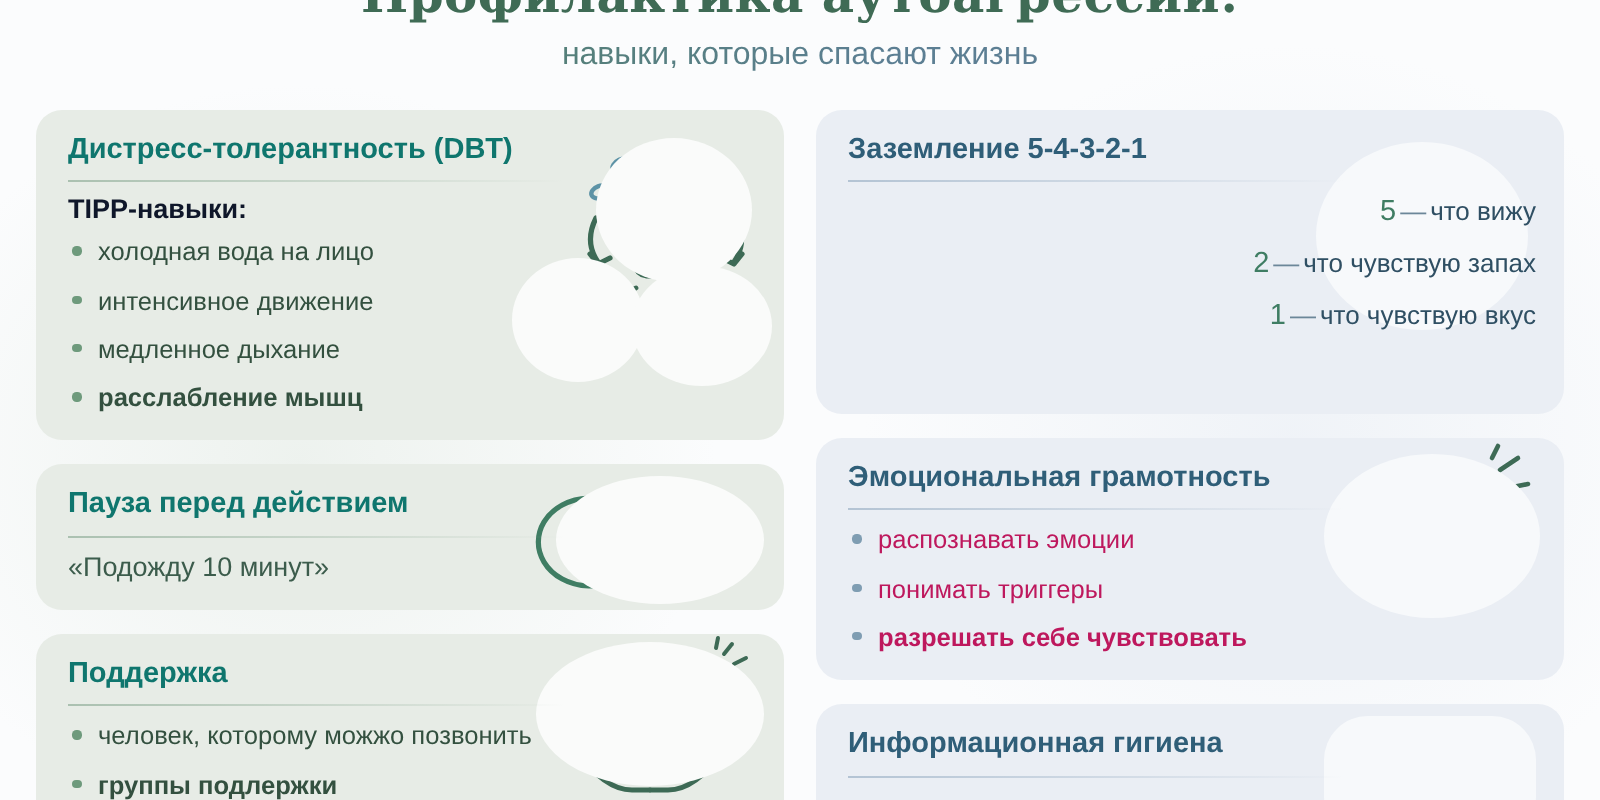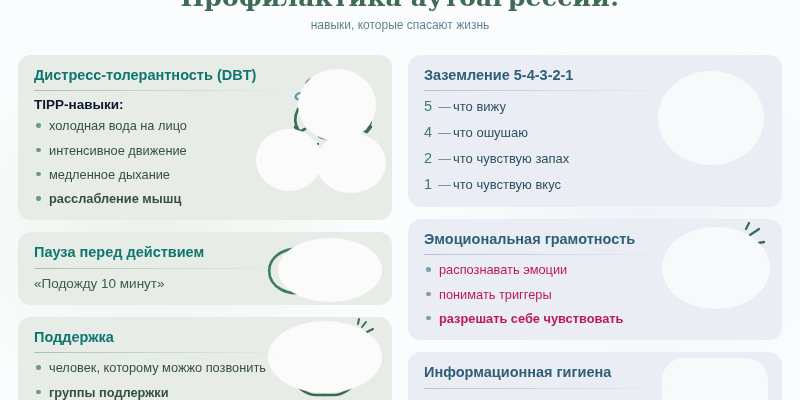--- a/index.html
+++ b/index.html
@@ -45,21 +45,21 @@
     font-family: "DejaVu Serif", "Liberation Serif", serif;
     font-size: 25px;
     font-weight: 700;
     letter-spacing: 0.2px;
     color: #3f6b55;
     line-height: 1.15;
     white-space: nowrap;
   }
   .subtitle {
     margin-top: 5px;
-    font-size: 12px;
+    font-size: 16px;
     font-weight: 400;
     line-height: 1.2;
     white-space: nowrap;
     background: linear-gradient(90deg, #4e7f63 0%, #4e7f63 18%, #5c7f93 55%, #5f7c95 100%);
     -webkit-background-clip: text;
     background-clip: text;
     color: transparent;
   }
 
   
@@ -151,20 +151,21 @@
   .blue  ul.bullets li::before { background: #7f9db2; }
 
   
   ul.numlist { list-style: none; position: relative; z-index: 2; }
   ul.numlist li {
     font-size: 13px;
     line-height: 1.3;
     margin-bottom: 7px;
     color: #2f4f63;
     white-space: nowrap;
+    text-align: right;
   }
   ul.numlist li:last-child { margin-bottom: 1px; }
   ul.numlist li .num {
     display: inline-block;
     min-width: 12px;
     font-size: 14.5px;
     font-weight: 400;
     color: #3f7d63;
   }
   ul.numlist li .dash { color: #6c8799; padding: 0 2px; }
@@ -392,23 +393,20 @@
             <path d="M64 60 q10 -8 20 -3 q-4 11 -15 10 q-6 -1 -5 -7 z"></path>
             <circle cx="86" cy="63" r="5" fill="#dde9e6"></circle>
           </g>
         </svg>
       </div>
       <div class="text-col">
         <div class="card-head">Заземление 5-4-3-2-1</div>
         <ul class="numlist">
           <li>
             <span class="num">5</span><span class="dash">—</span><span>что вижу</span>
-          </li>
-          <li>
-            <span class="num">4</span><span class="dash">—</span><span>что ошушаю</span>
           </li>
           <li>
             <span class="num">2</span><span class="dash">—</span><span>что чувствую запах</span>
           </li>
           <li>
             <span class="num">1</span><span class="dash">—</span><span>что чувствую вкус</span>
           </li>
         </ul>
       </div>
     </div>

